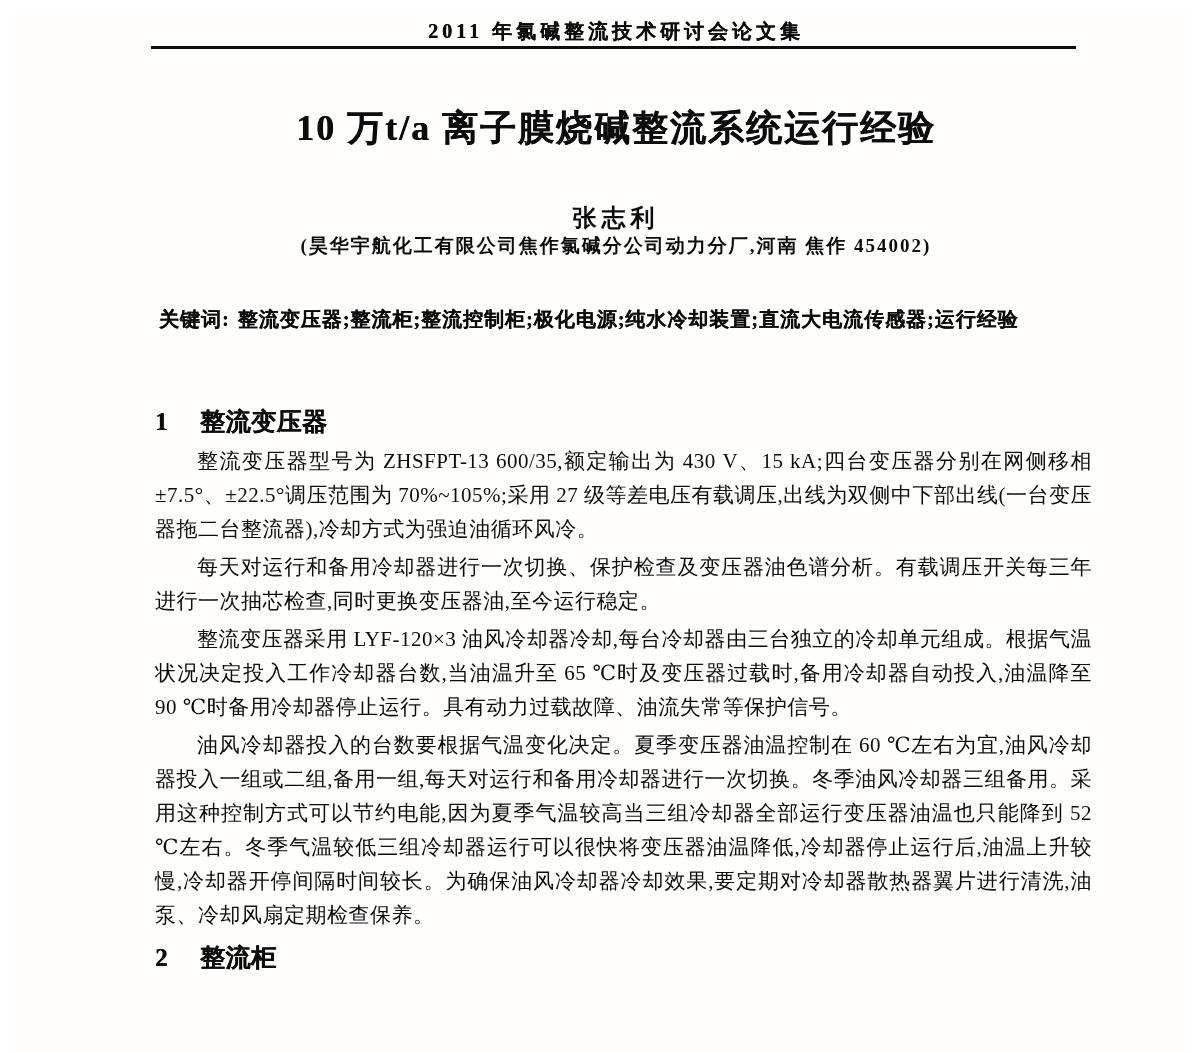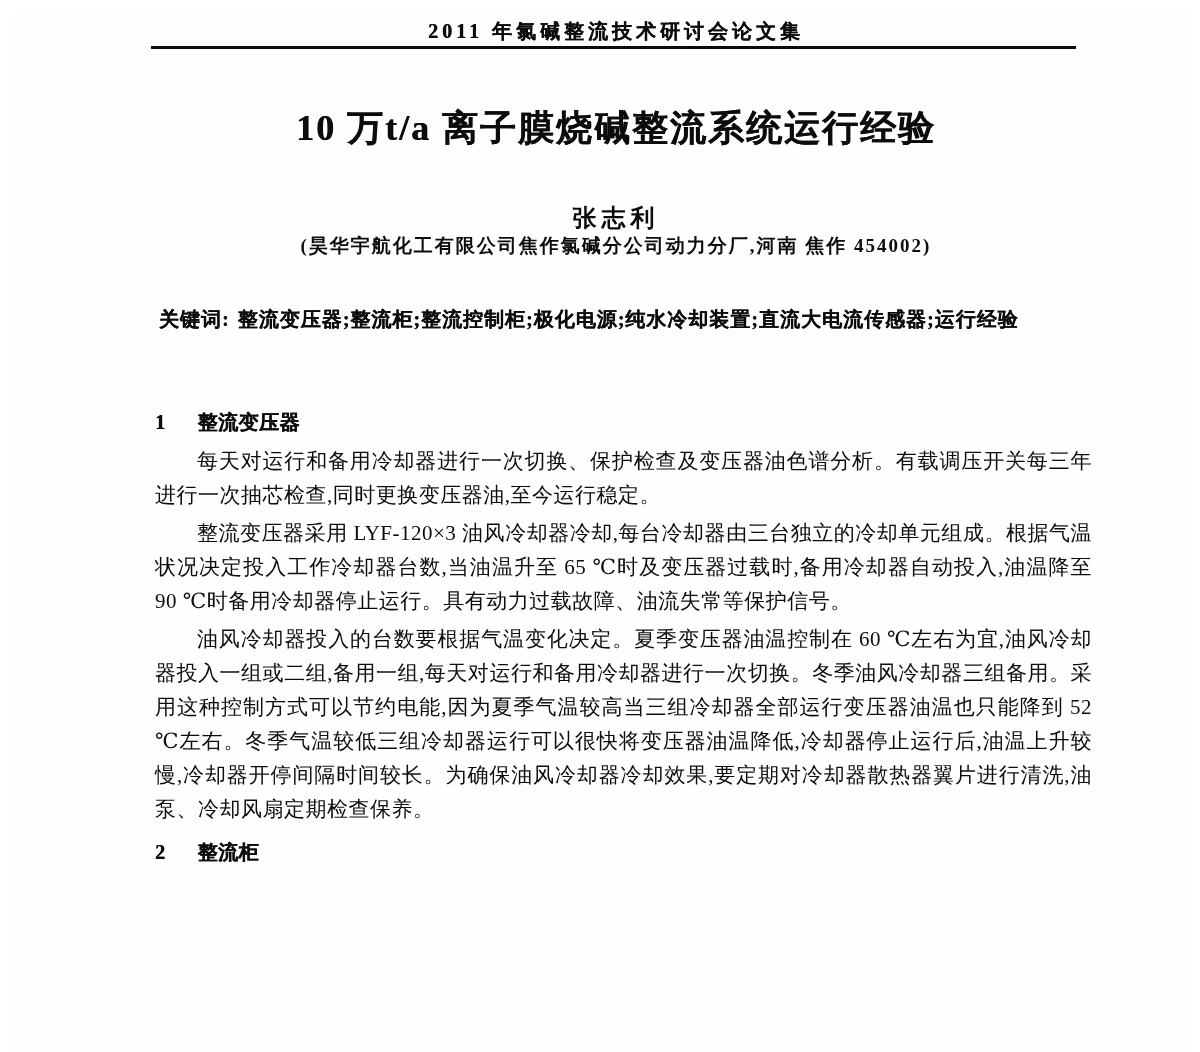--- a/index.html
+++ b/index.html
@@ -71,21 +71,21 @@
     position: absolute;
     top: 380px; left: 135px;
     width: 945px;
     font-size: 21px;
     line-height: 34px;
     letter-spacing: 0.5px;
     text-align: justify;
   }
   .para { text-indent: 2em; }
   .sec-heading {
-    font-size: 20px;
+    font-size: 25px;
     font-weight: bold;
     line-height: 36px;
     margin: 8px 0 2px 0;
     text-shadow: 0.5px 0 0 currentColor;
     text-align: left;
   }
   .sec-heading .sec-title { margin-left: 28px; }
 </style>
 </head>
 <body>
@@ -104,20 +104,21 @@
 
   <div class="abstract-block">
     <p><span>关键词:</span><span>整流变压器;整流柜;整流控制柜;极化电源;纯水冷却装置;直流大电流传感器;运行经验</span></p>
   </div>
 
   <div class="body-text">
 
 
     <h2 class="sec-heading"><span class="sec-num">1</span><span class="sec-title">整流变压器</span></h2>
 
+    <p class="para">整流变压器型号为 ZHSFPT-13 600/35,额定输出为 430 V、15 kA;四台变压器分别在网侧移相±7.5°、±22.5°调压范围为 70%~105%;采用 27 级等差电压有载调压,出线为双侧中下部出线(一台变压器拖二台整流器),冷却方式为强迫油循环风冷。</p>
 
     <p class="para">每天对运行和备用冷却器进行一次切换、保护检查及变压器油色谱分析。有载调压开关每三年进行一次抽芯检查,同时更换变压器油,至今运行稳定。</p>
 
     <p class="para">整流变压器采用 LYF-120×3 油风冷却器冷却,每台冷却器由三台独立的冷却单元组成。根据气温状况决定投入工作冷却器台数,当油温升至 65 ℃时及变压器过载时,备用冷却器自动投入,油温降至 90 ℃时备用冷却器停止运行。具有动力过载故障、油流失常等保护信号。</p>
 
     <p class="para">油风冷却器投入的台数要根据气温变化决定。夏季变压器油温控制在 60 ℃左右为宜,油风冷却器投入一组或二组,备用一组,每天对运行和备用冷却器进行一次切换。冬季油风冷却器三组备用。采用这种控制方式可以节约电能,因为夏季气温较高当三组冷却器全部运行变压器油温也只能降到 52 ℃左右。冬季气温较低三组冷却器运行可以很快将变压器油温降低,冷却器停止运行后,油温上升较慢,冷却器开停间隔时间较长。为确保油风冷却器冷却效果,要定期对冷却器散热器翼片进行清洗,油泵、冷却风扇定期检查保养。</p>
 
     <h2 class="sec-heading"><span class="sec-num">2</span><span class="sec-title">整流柜</span></h2>
 
   </div>

